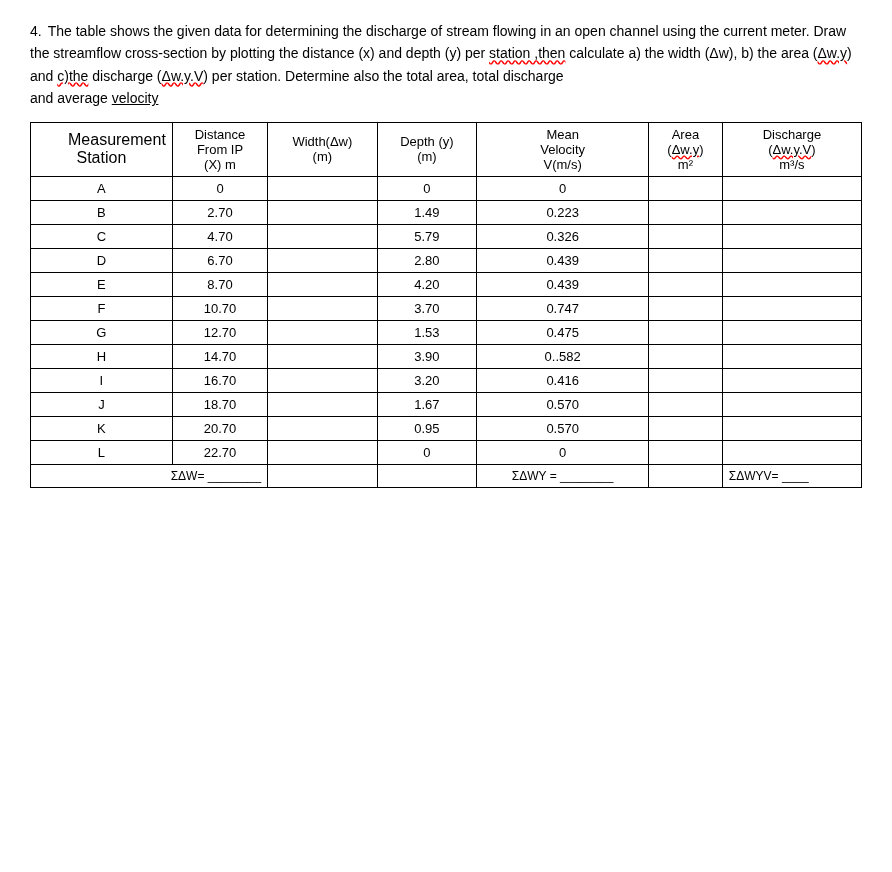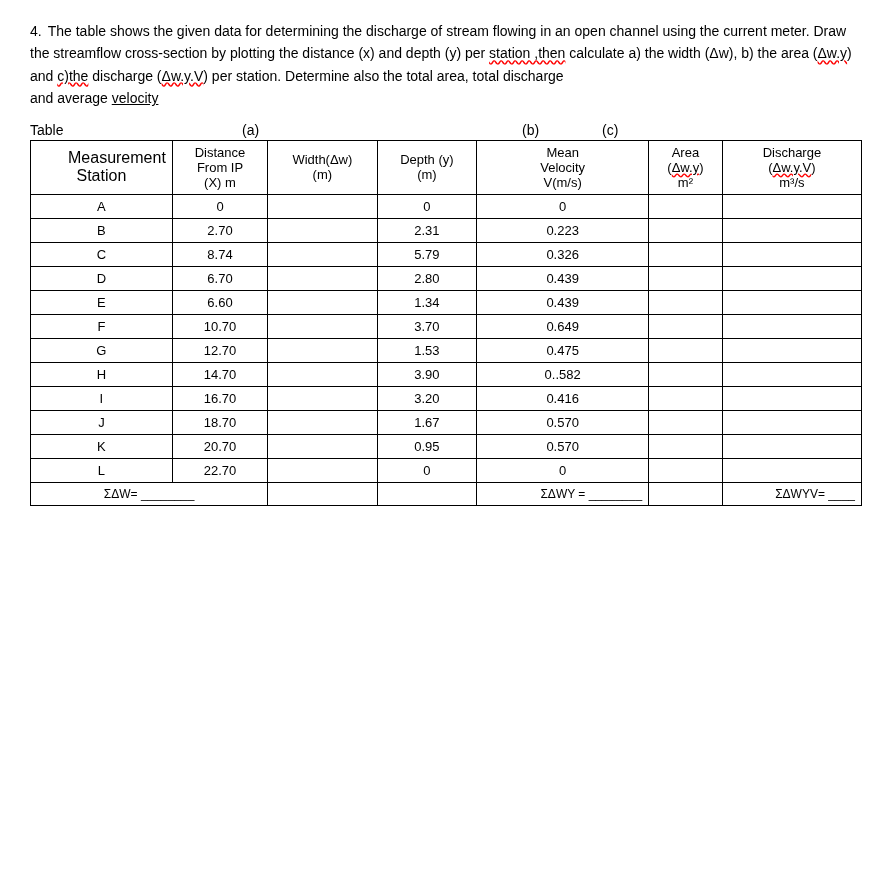--- a/index.html
+++ b/index.html
@@ -73,28 +73,20 @@
     <span class="question-number">4.</span>
     <span class="question-body">
       The table shows the given data for determining the discharge of stream flowing in an
       open channel using the current meter. Draw the streamflow cross-section by plotting the
       distance (x) and depth (y) per <span class="underline-red">station ,then</span> calculate a) the width (Δw), b) the area (<span class="underline-red2">Δw.y</span>)
       <br>and <span class="underline-red">c)the</span> discharge (<span class="underline-red2">Δw.y.V</span>) per station. Determine also the total area, total discharge
       <br>and average <span class="underline-plain">velocity</span>
     </span>
   </div>
 
-  <div style="display:flex; margin-bottom:2px; font-size:14px; padding-left:0;">
-    <span style="min-width:152px;">Table</span>
-    <span style="min-width:60px;"></span>
-    <span style="min-width:160px;">(a)</span>
-    <span style="min-width:120px;"></span>
-    <span style="min-width:80px;">(b)</span>
-    <span style="min-width:80px;">(c)</span>
-  </div>
 
   <table class="outer-table">
     <thead>
       <tr class="header-row">
         <th class="station-col">
           <span style="font-size:16px;margin-left:31px;">Measurement<br>Station</span>
         </th>
         <th>
           Distance<br>From IP<br>(X) m
         </th>
@@ -122,58 +114,58 @@
           <td></td>
           <td>0</td>
           <td>0</td>
           <td></td>
           <td></td>
         </tr>
         <tr>
           <td>B</td>
           <td>2.70</td>
           <td></td>
-          <td>2.31</td>
+          <td>1.49</td>
           <td>0.223</td>
           <td></td>
           <td></td>
         </tr>
         <tr>
           <td>C</td>
-          <td>8.74</td>
+          <td>4.70</td>
           <td></td>
           <td>5.79</td>
           <td>0.326</td>
           <td></td>
           <td></td>
         </tr>
         <tr>
           <td>D</td>
           <td>6.70</td>
           <td></td>
           <td>2.80</td>
           <td>0.439</td>
           <td></td>
           <td></td>
         </tr>
         <tr>
           <td>E</td>
-          <td>6.60</td>
-          <td></td>
-          <td>1.34</td>
+          <td>8.70</td>
+          <td></td>
+          <td>4.20</td>
           <td>0.439</td>
           <td></td>
           <td></td>
         </tr>
         <tr>
           <td>F</td>
           <td>10.70</td>
           <td></td>
           <td>3.70</td>
-          <td>0.649</td>
+          <td>0.747</td>
           <td></td>
           <td></td>
         </tr>
         <tr>
           <td>G</td>
           <td>12.70</td>
           <td></td>
           <td>1.53</td>
           <td>0.475</td>
           <td></td>
@@ -220,31 +212,31 @@
           <td>22.70</td>
           <td></td>
           <td>0</td>
           <td>0</td>
           <td></td>
           <td></td>
         </tr>
       </tbody>
     <tfoot>
       <tr class="summary-row">
-        <td colspan="2" style="text-align:center;">
+        <td colspan="2" style="text-align:right;">
           <span>ΣΔW=</span>
           <span>________</span>
         </td>
         <td></td>
         <td></td>
-        <td style="text-align:right;">
+        <td style="text-align:center;">
           <span>ΣΔWY =</span>
           <span>________</span>
         </td>
         <td></td>
-        <td style="text-align:right;">
+        <td style="text-align:left;">
           <span>ΣΔWYV=</span>
           <span>____</span>
         </td>
       </tr>
     </tfoot>
   </table>
 </div>
 
 </body></html>

